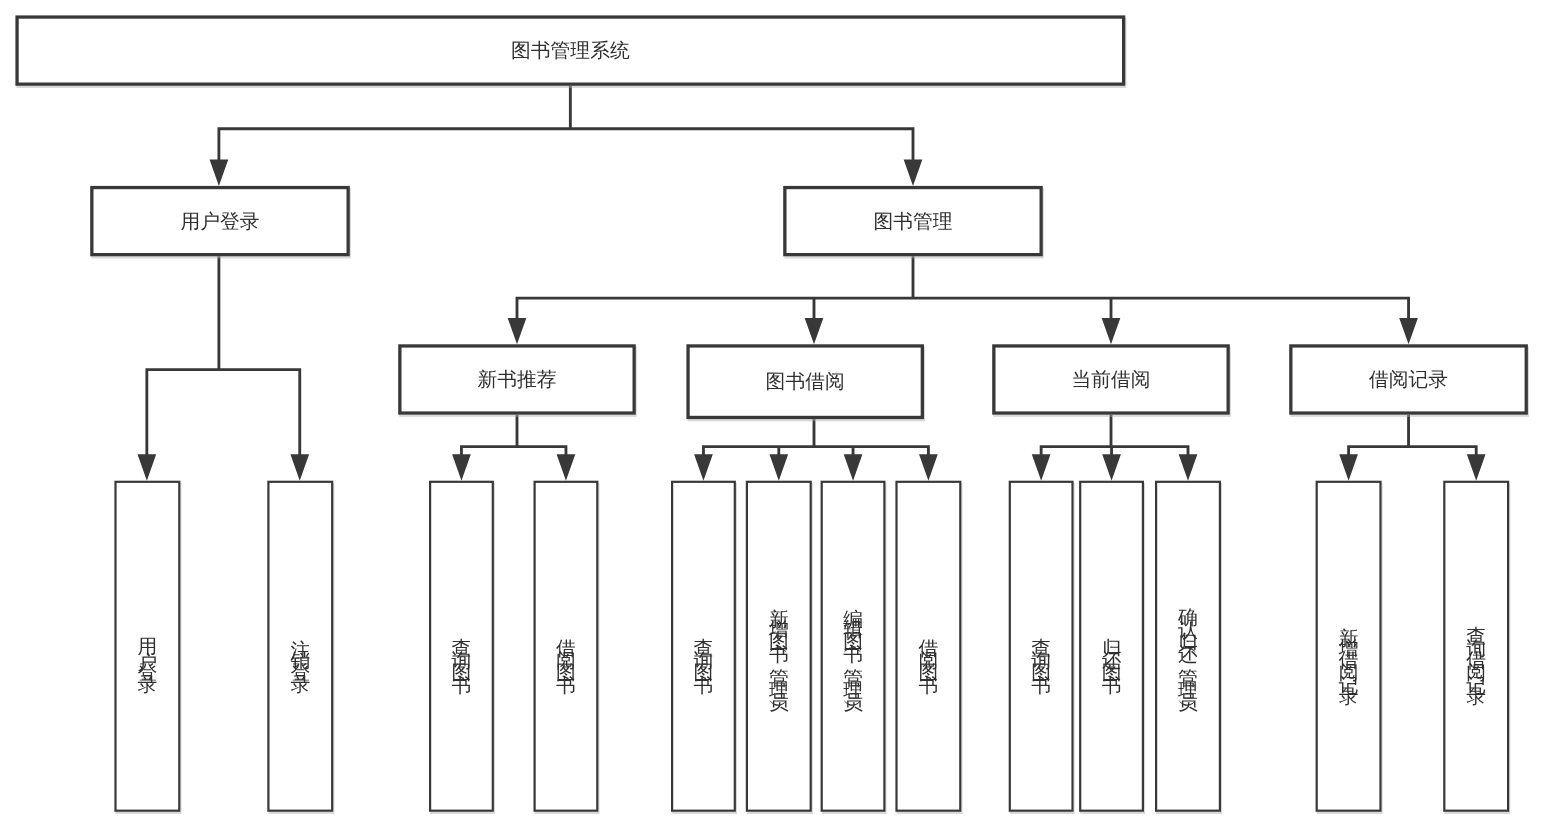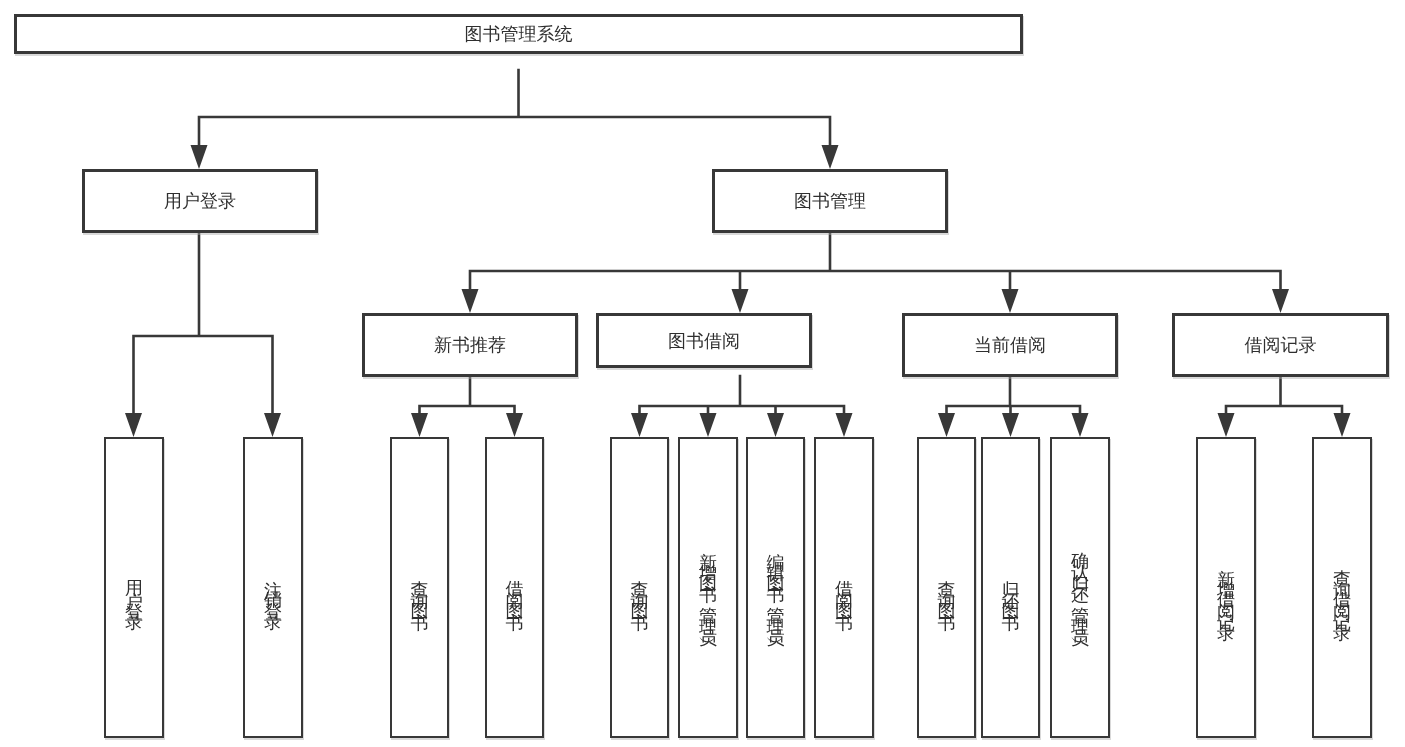--- a/index.html
+++ b/index.html
@@ -58,35 +58,35 @@
 </head>
 <body>
 
 <div class="stage">
 
   <svg class="wires" viewBox="0 0 1405 747" aria-hidden="true">
     <path class="line" d="M518.5 70V117M199 117H830M199 117V150M830 117V150M199 232V336M133.5 336H272.5M133.5 336V418M272.5 336V418M830 232V271M470 271H1280.5M470 271V294M740 271V294M1010 271V294M1280.5 271V294M470 376V406M419.5 406H514.5M419.5 406V418M514.5 406V418M740 376V406M639.5 406H844M639.5 406V418M708 406V418M775.5 406V418M844 406V418M1010 376V406M946.5 406H1080M946.5 406V418M1010.5 406V418M1080 406V418M1280.5 376V406M1226 406H1342M1226 406V418M1342 406V418"></path>
     <path class="arrow" d="M199 169l-8.5-24h17zM830 169l-8.5-24h17zM470 313l-8.5-24h17zM740 313l-8.5-24h17zM1010 313l-8.5-24h17zM1280.5 313l-8.5-24h17zM133.5 437l-8.5-24h17zM272.5 437l-8.5-24h17zM419.5 437l-8.5-24h17zM514.5 437l-8.5-24h17zM639.5 437l-8.5-24h17zM708 437l-8.5-24h17zM775.5 437l-8.5-24h17zM844 437l-8.5-24h17zM946.5 437l-8.5-24h17zM1010.5 437l-8.5-24h17zM1080 437l-8.5-24h17zM1226 437l-8.5-24h17zM1342 437l-8.5-24h17z"></path>
   </svg>
 
-  <div class="box" style="left:14px;top:14px;width:1009px;height:40px">
+  <div class="box" style="left:14px;top:14px;width:1009px;height:64px">
     <span>图书管理系统</span>
   </div>
 
   <div class="box" style="left:82px;top:169px;width:236px;height:64px">
     <span>用户登录</span>
   </div>
   <div class="box" style="left:362px;top:313px;width:216px;height:64px">
     <span>新书推荐</span>
   </div>
 
   <div class="box" style="left:712px;top:169px;width:236px;height:64px">
     <span>图书管理</span>
   </div>
-  <div class="box" style="left:596px;top:313px;width:216px;height:55px">
+  <div class="box" style="left:624px;top:313px;width:216px;height:68px">
     <span>图书借阅</span>
   </div>
   <div class="box" style="left:902px;top:313px;width:216px;height:64px">
     <span>当前借阅</span>
   </div>
   <div class="box" style="left:1172px;top:313px;width:217px;height:64px">
     <span>借阅记录</span>
   </div>
 
   <div class="box leaf" style="left:104px;top:437px;width:60px;height:301px">

